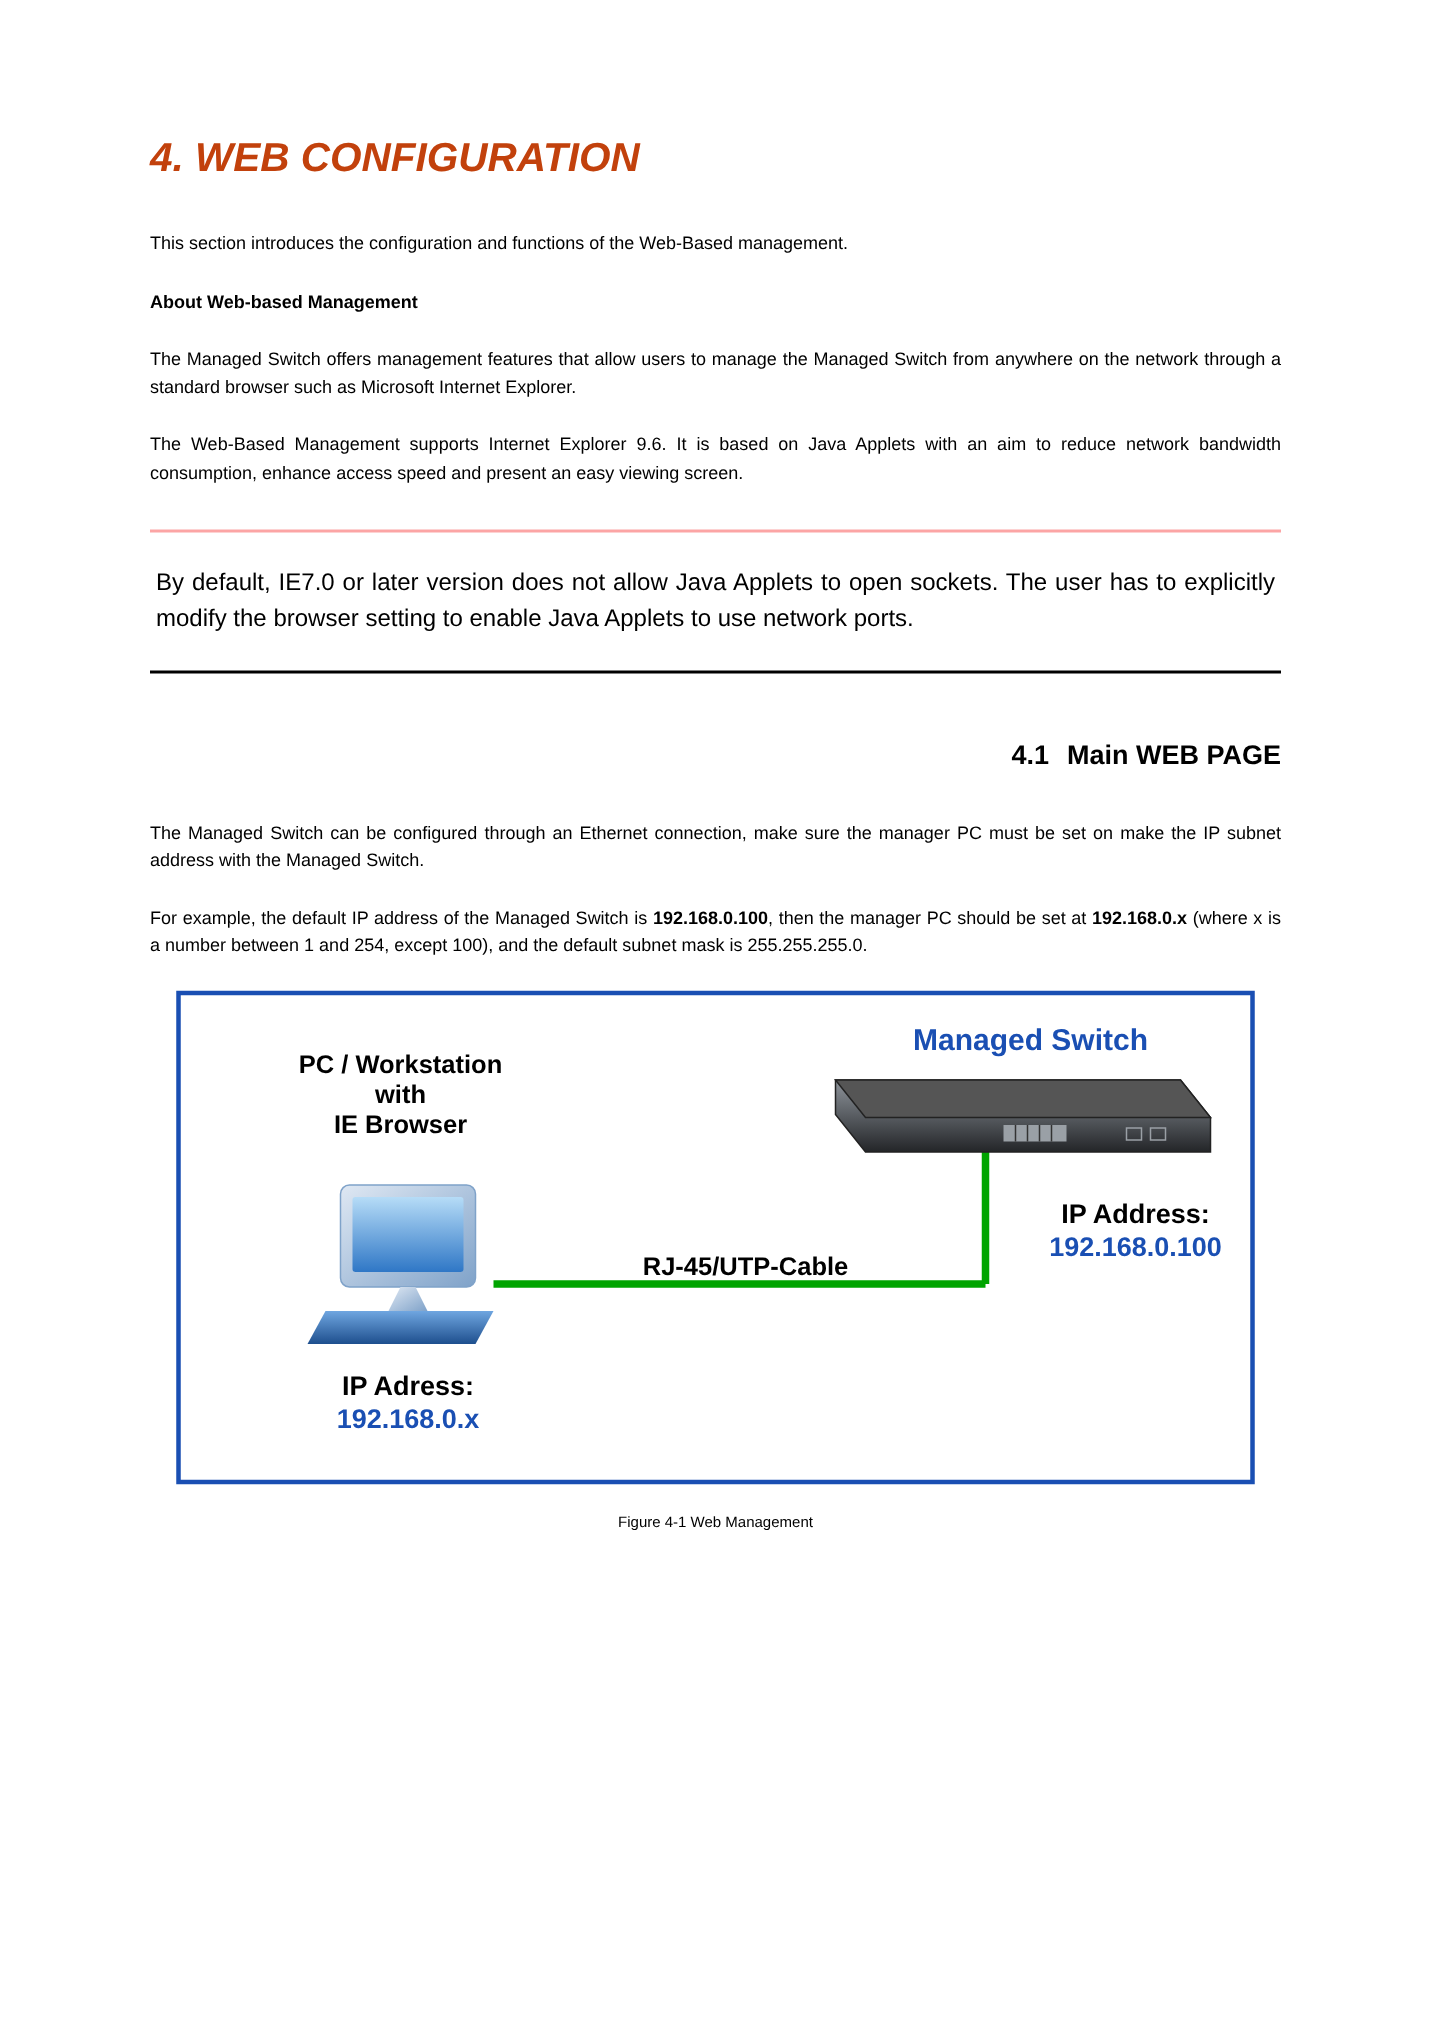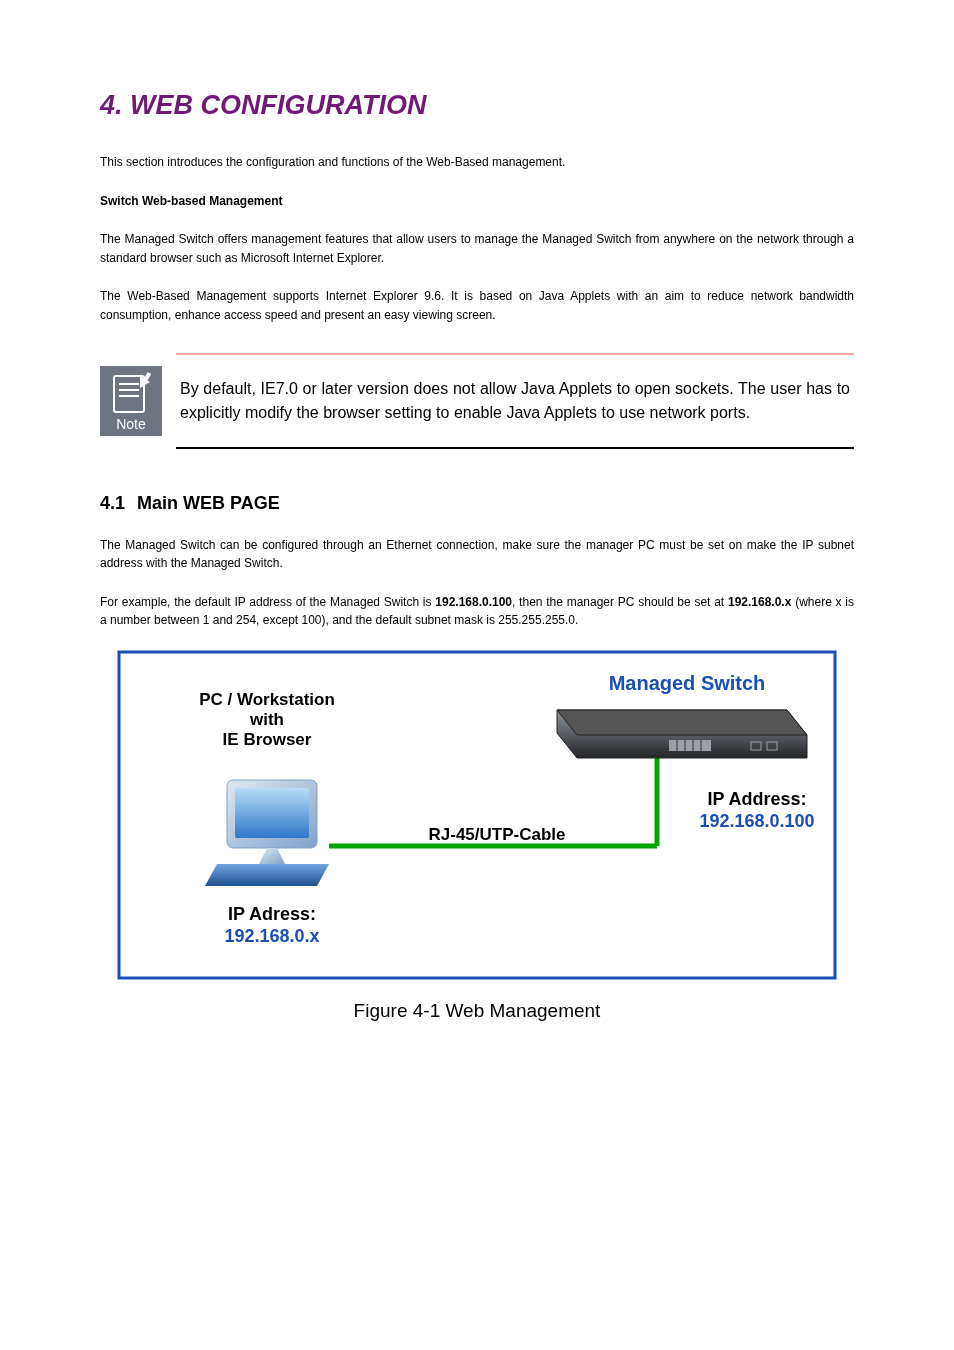--- a/index.html
+++ b/index.html
@@ -7,21 +7,21 @@
     width: 954px;
     height: 1350px;
     background: #fff;
     font-family: Arial, Helvetica, sans-serif;
     color: #000;
     padding: 90px 100px 0 100px;
   }
   .chapter-title {
     font-size: 27px;
     font-weight: bold;
-    color: #701a75;
+    color: #c2410c;
     margin-bottom: 32px;
     font-style: italic;
     font-family: "Trebuchet MS", Arial, sans-serif;
   }
   .para {
     font-size: 12px;
     line-height: 1.55;
     margin-bottom: 20px;
     text-align: justify;
   }
@@ -44,22 +44,23 @@
     padding: 22px 4px;
     font-size: 16px;
     line-height: 1.5;
     text-align: justify;
     display: flex;
     align-items: center;
   }
   .section-heading {
     display: flex;
     gap: 12px;
-    margin-bottom: 22px;
+    margin-bottom: 32px;
     align-items: baseline;
+    justify-content: flex-end;
   }
   .sec-num {
     font-weight: bold;
     font-size: 18px;
     color: #000;
   }
   .sec-title {
     font-weight: bold;
     font-size: 18px;
     color: #000;
@@ -70,50 +71,38 @@
   .diagram-area {
     width: 100%;
     display: flex;
     justify-content: center;
     margin-top: 20px;
     align-items: center;
   }
   .diagram-area svg { display: block; }
   .fig-caption {
     text-align: center;
-    font-size: 19px;
+    font-size: 10px;
     margin-top: 20px;
   }
 </style>
 </head>
 <body>
 
 <h1 class="chapter-title">4. WEB CONFIGURATION</h1>
 
 <p class="para">This section introduces the configuration and functions of the Web-Based management.</p>
 
-<p class="para" style="font-weight:bold;">Switch Web-based Management</p>
+<p class="para" style="font-weight:bold;">About Web-based Management</p>
 
 <p class="para">The Managed Switch offers management features that allow users to manage the Managed Switch from anywhere on the network through a standard browser such as Microsoft Internet Explorer.</p>
 
 <p class="para">The Web-Based Management supports Internet Explorer 9.6. It is based on Java Applets with an aim to reduce network bandwidth consumption, enhance access speed and present an easy viewing screen.</p>
 
 <div class="note-wrap">
-  <div class="note-icon">
-    <svg width="62" height="70" viewBox="0 0 62 70">
-      <rect x="0" y="0" width="62" height="70" fill="#6e7580"></rect>
-      <rect x="14" y="10" width="30" height="36" rx="2" fill="none" stroke="#fff" stroke-width="2"></rect>
-      <line x1="19" y1="18" x2="39" y2="18" stroke="#fff" stroke-width="2"></line>
-      <line x1="19" y1="24" x2="39" y2="24" stroke="#fff" stroke-width="2"></line>
-      <line x1="19" y1="30" x2="39" y2="30" stroke="#fff" stroke-width="2"></line>
-      <path d="M40 10 l10 6 l-10 6 z" fill="#fff"></path>
-      <rect x="44" y="6" width="4" height="14" transform="rotate(30 46 13)" fill="#fff"></rect>
-      <text x="31" y="63" text-anchor="middle" fill="#fff" font-size="14" font-family="Arial" font-weight="normal">Note</text>
-    </svg>
-  </div>
   <div class="note-text-cell">By default, IE7.0 or later version does not allow Java Applets to open sockets. The user has to explicitly modify the browser setting to enable Java Applets to use network ports.</div>
 </div>
 
 <div class="section-heading">
   <span class="sec-num">4.1</span>
   <span class="sec-title">Main WEB PAGE</span>
 </div>
 
 <p class="para">The Managed Switch can be configured through an Ethernet connection, make sure the manager PC must be set on make the IP subnet address with the Managed Switch.</p>
 

